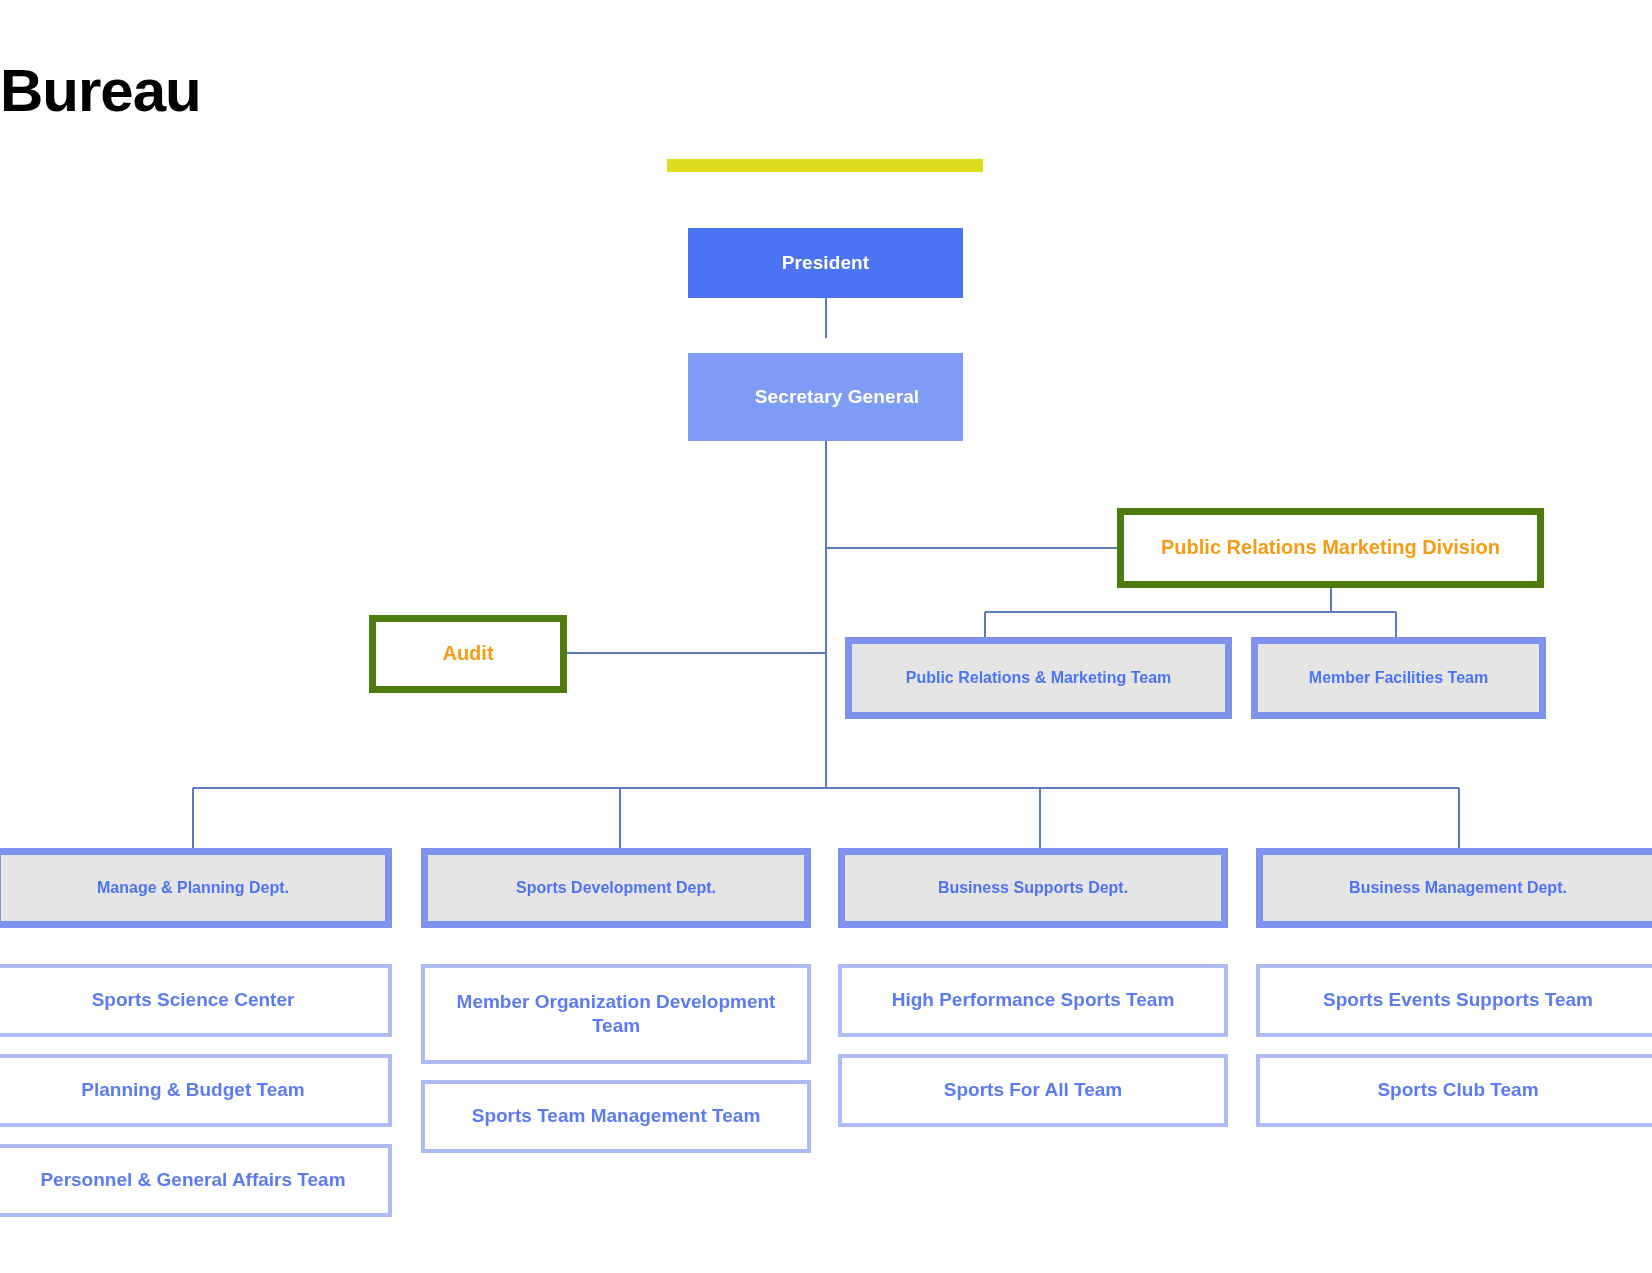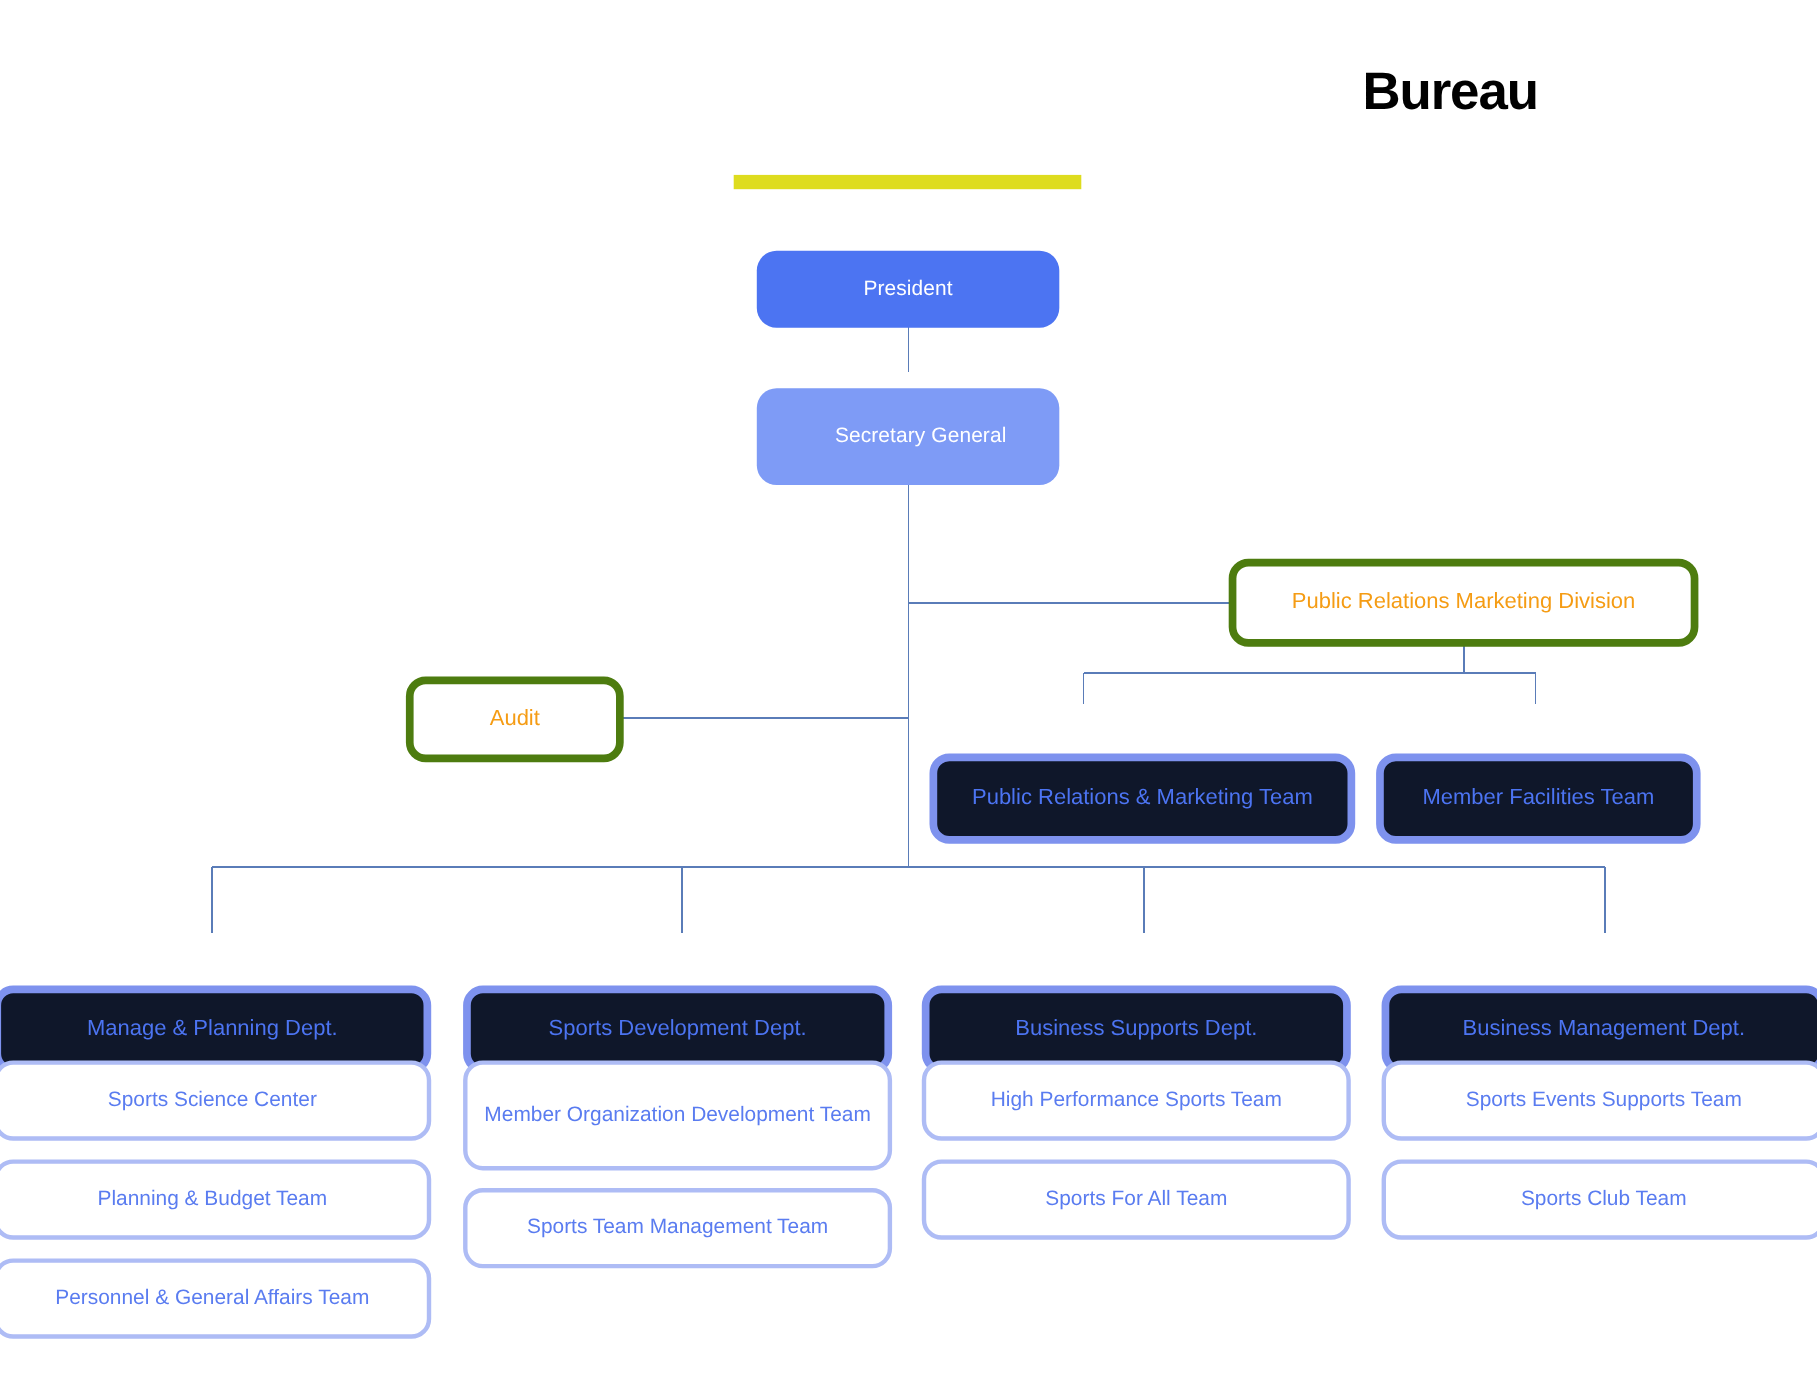--- a/index.html
+++ b/index.html
@@ -20,22 +20,22 @@
     overflow: hidden;
     background: #ffffff;
   }
 
   
   .chart-title {
     position: absolute;
     left: 0;
     top: 58px;
     width: 1398px;
-    text-align: right;
-    font-size: 48px;
+    text-align: left;
+    font-size: 60px;
     font-weight: bold;
     letter-spacing: -1px;
     color: #000000;
     line-height: 1.1;
   }
   .title-underline {
     position: absolute;
     left: 667px;
     top: 159px;
     width: 316px;
@@ -54,23 +54,22 @@
   }
 
   
   .node {
     position: absolute;
     box-sizing: border-box;
     display: flex;
     align-items: center;
     justify-content: center;
     text-align: center;
-    font-weight: normal;
+    font-weight: bold;
     line-height: 1.28;
-    border-radius: 18px;
   }
 
   
   .node--filled-dark {
     background: #4c74f2;
     color: #ffffff;
     font-size: 19px;
     letter-spacing: 0.1px;
   }
   .node--filled-light {
@@ -84,25 +83,24 @@
   
   .node--orange {
     background: #ffffff;
     border: 7px solid #4d7c0f;
     color: #f59c14;
     font-size: 20px;
   }
 
   
   .node--blue-thick {
-    background: #0f172a;
+    background: #e5e5e5;
     border: 7px solid #7e92ee;
     color: #4c74f2;
-    font-size: 20px;
-    margin-top: 48px;
+    font-size: 16px;
   }
 
   
   .node--blue-thin {
     background: #ffffff;
     border: 4px solid #aebcf5;
     color: #5a7cf0;
     font-size: 19px;
   }
 

